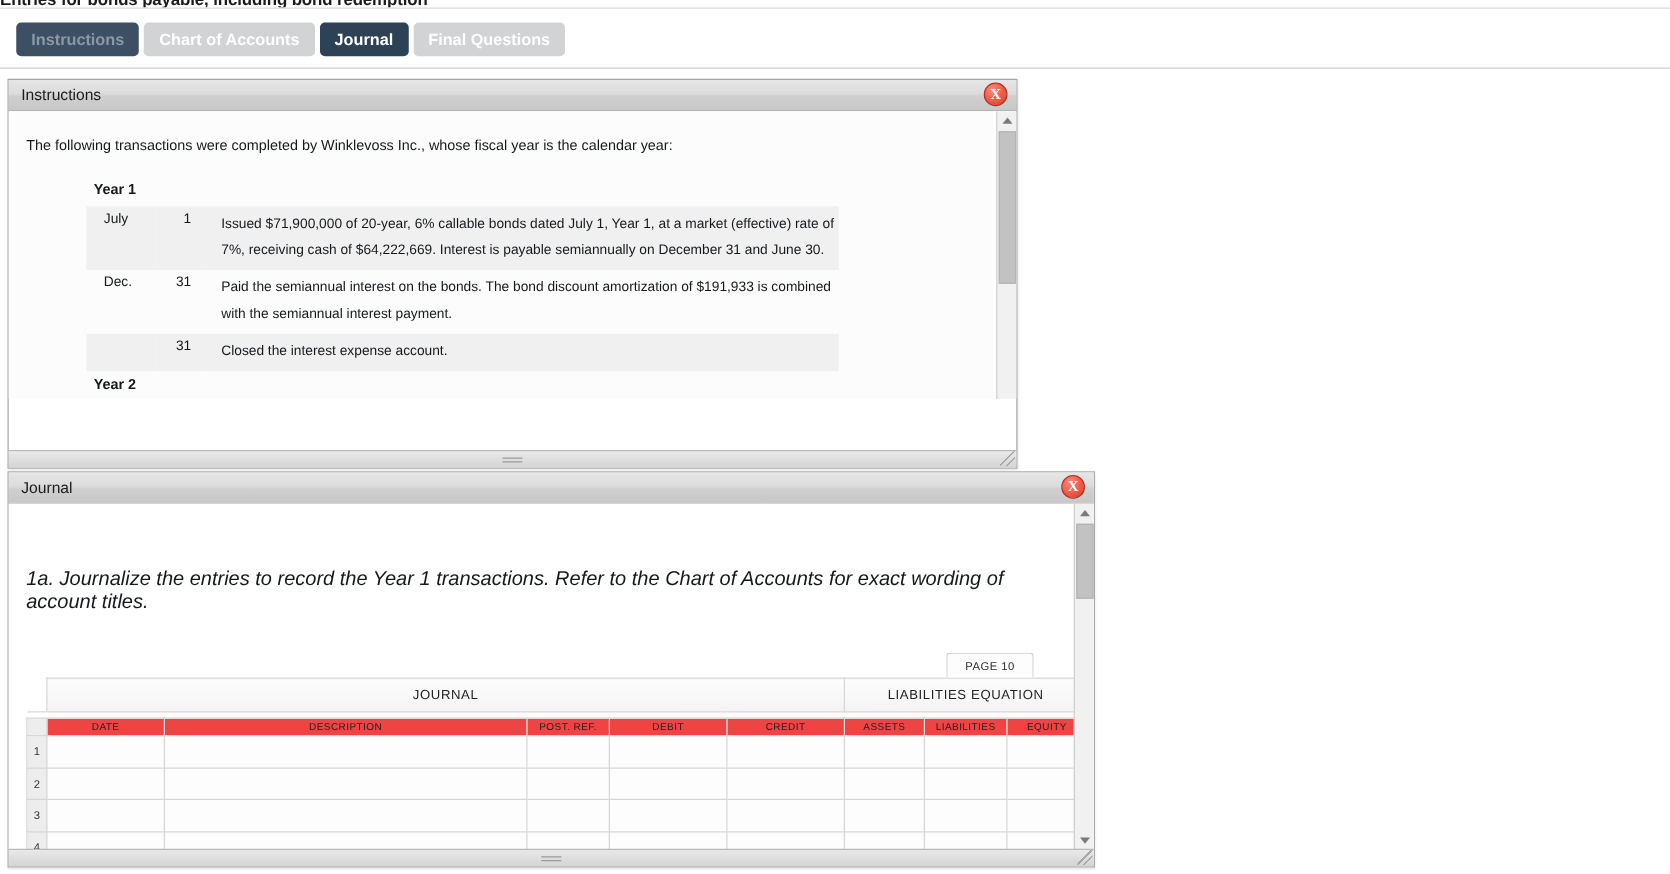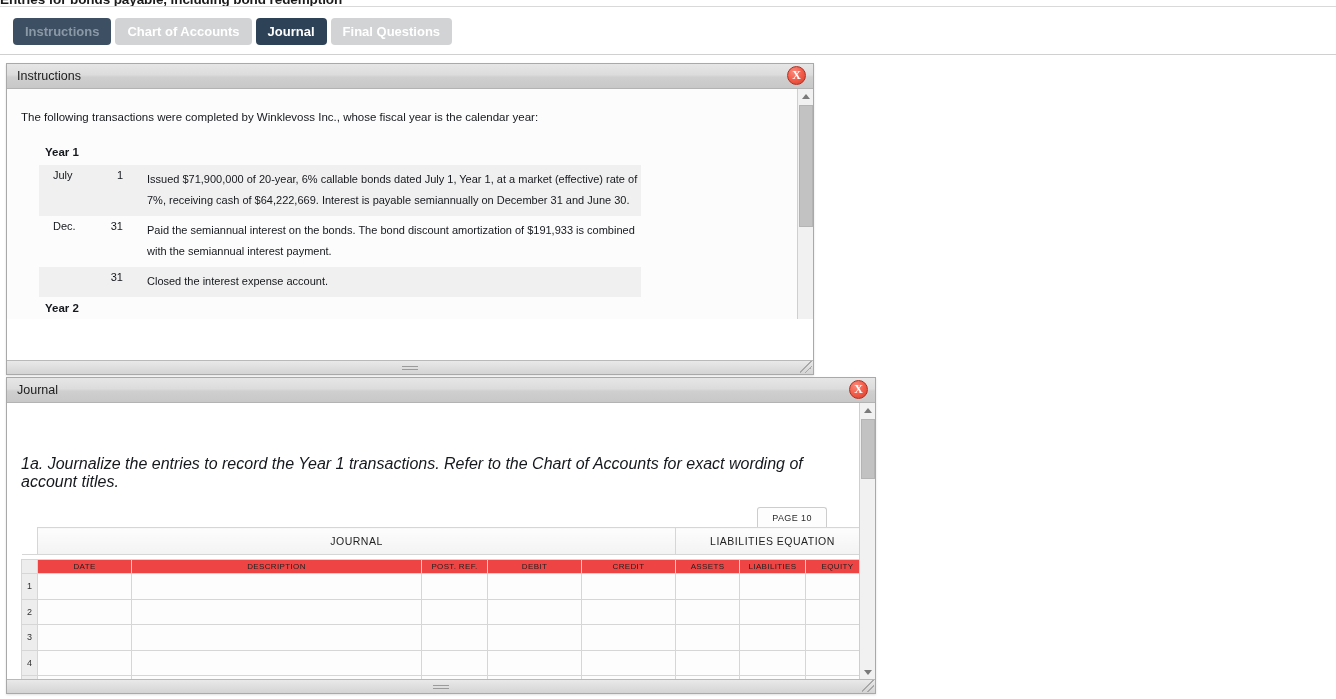--- a/index.html
+++ b/index.html
@@ -160,21 +160,21 @@
     width: 790px;
     padding: 0;
     background: #fcfcfc;
   }
   .intro-line {
     font-size: 11.5px;
     color: #15181c;
     padding: 22px 0 0 14px;
   }
   .trx-table {
-    margin: 18px 0 0 32px;
+    margin: 18px 0 0 62px;
     border-collapse: collapse;
     width: 602px;
     font-size: 11px;
     color: #15181c;
   }
   .trx-table td { padding: 0; vertical-align: top; }
   .yr-head td {
     font-weight: bold;
     font-size: 11.5px;
     padding: 5px 0 7px 6px;
@@ -195,21 +195,21 @@
   }
   .journal-req {
     font-size: 16px;
     font-style: italic;
     color: #15181c;
     padding: 52px 0 0 14px;
   }
   .page-tab-row {
     position: relative;
     height: 20px;
-    margin-top: 16px;
+    margin-top: 31px;
   }
   .page-tab {
     position: absolute;
     right: 36px; top: 0;
     width: 70px; height: 20px;
     background: #fdfdfd;
     border: 1px solid #cdcdcd;
     border-bottom: none;
     border-radius: 3px 3px 0 0;
     display: flex; align-items: center; justify-content: center;

